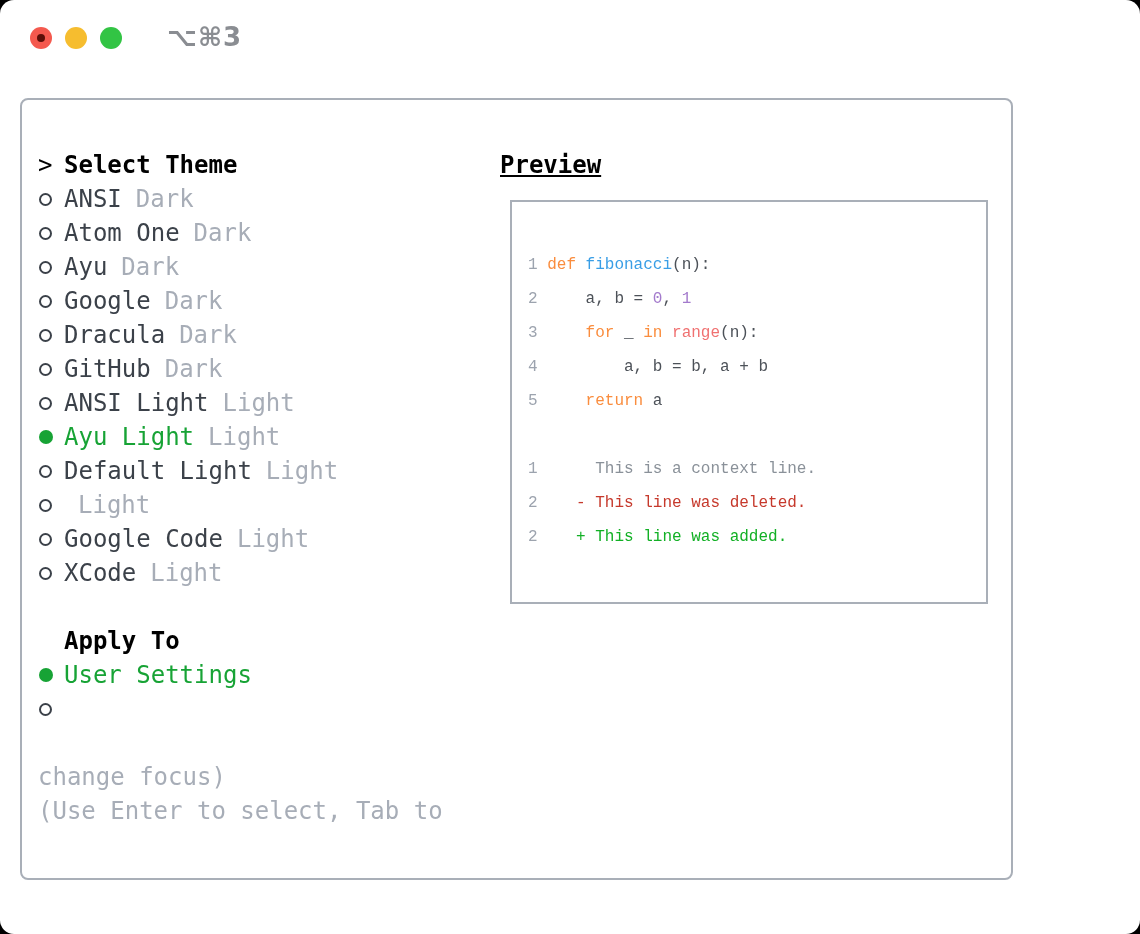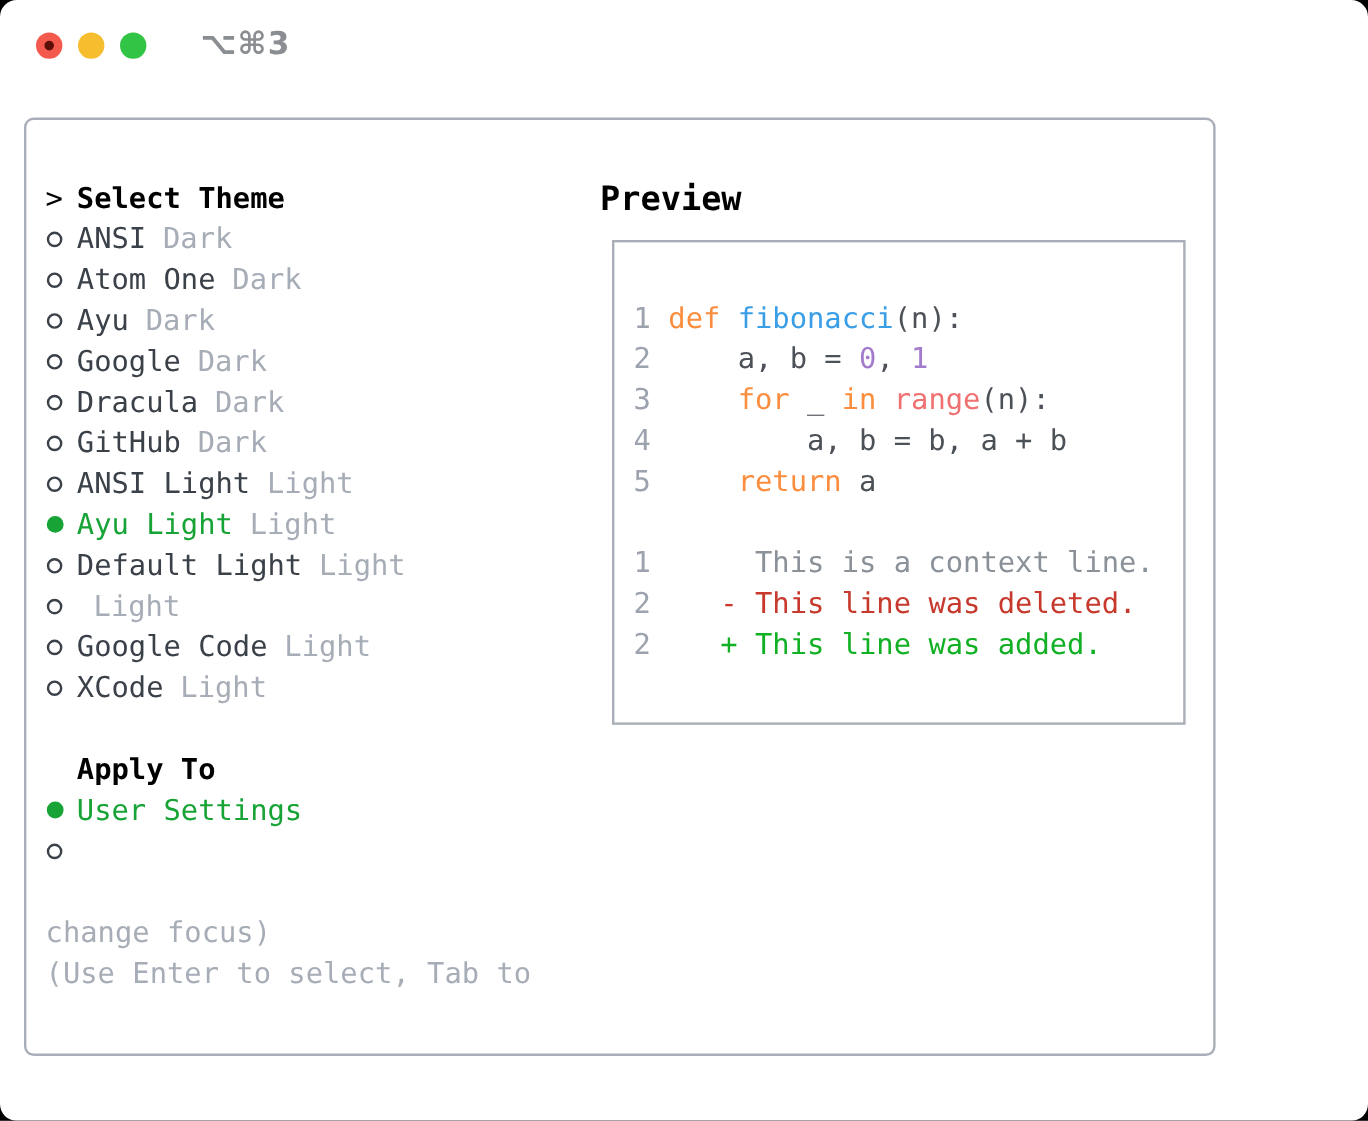--- a/index.html
+++ b/index.html
@@ -57,28 +57,28 @@
   .dot{width:14px;height:14px;background:var(--green);border-radius:50%;margin-left:1px;}
   .prompt{color:#000;}
   .hdr-text{font-weight:bold;color:var(--hdr);}
   .nm{color:var(--item);}
   .nm.sel{color:var(--green);}
   .sfx{color:var(--dim);margin-left:14px;}
   .hint-line{color:var(--dim);height:34px;display:flex;align-items:center;white-space:pre;}
   
   .preview-label{
     position:absolute;left:478px;top:48px;height:34px;display:flex;align-items:center;
-    font-size:28px;font-weight:bold;color:var(--hdr);
+    font-size:24px;font-weight:bold;color:var(--hdr);text-decoration:underline;
   }
   .preview-box{
     position:absolute;left:488px;top:100px;width:478px;height:404px;
     border:2px solid var(--border);box-sizing:border-box;background:#fff;
     padding:46px 0 0 16px;overflow:hidden;
   }
-  .code-line{height:34px;line-height:34px;font-size:24px;white-space:pre;}
+  .code-line{height:34px;line-height:34px;font-size:16px;white-space:pre;font-family:Liberation Mono, monospace;}
 </style>
 </head>
 <body>
 
 <div id="window">
 
   <div class="traffic">
     <span class="light red">
       <span class="inner-dot"></span>
     </span>

